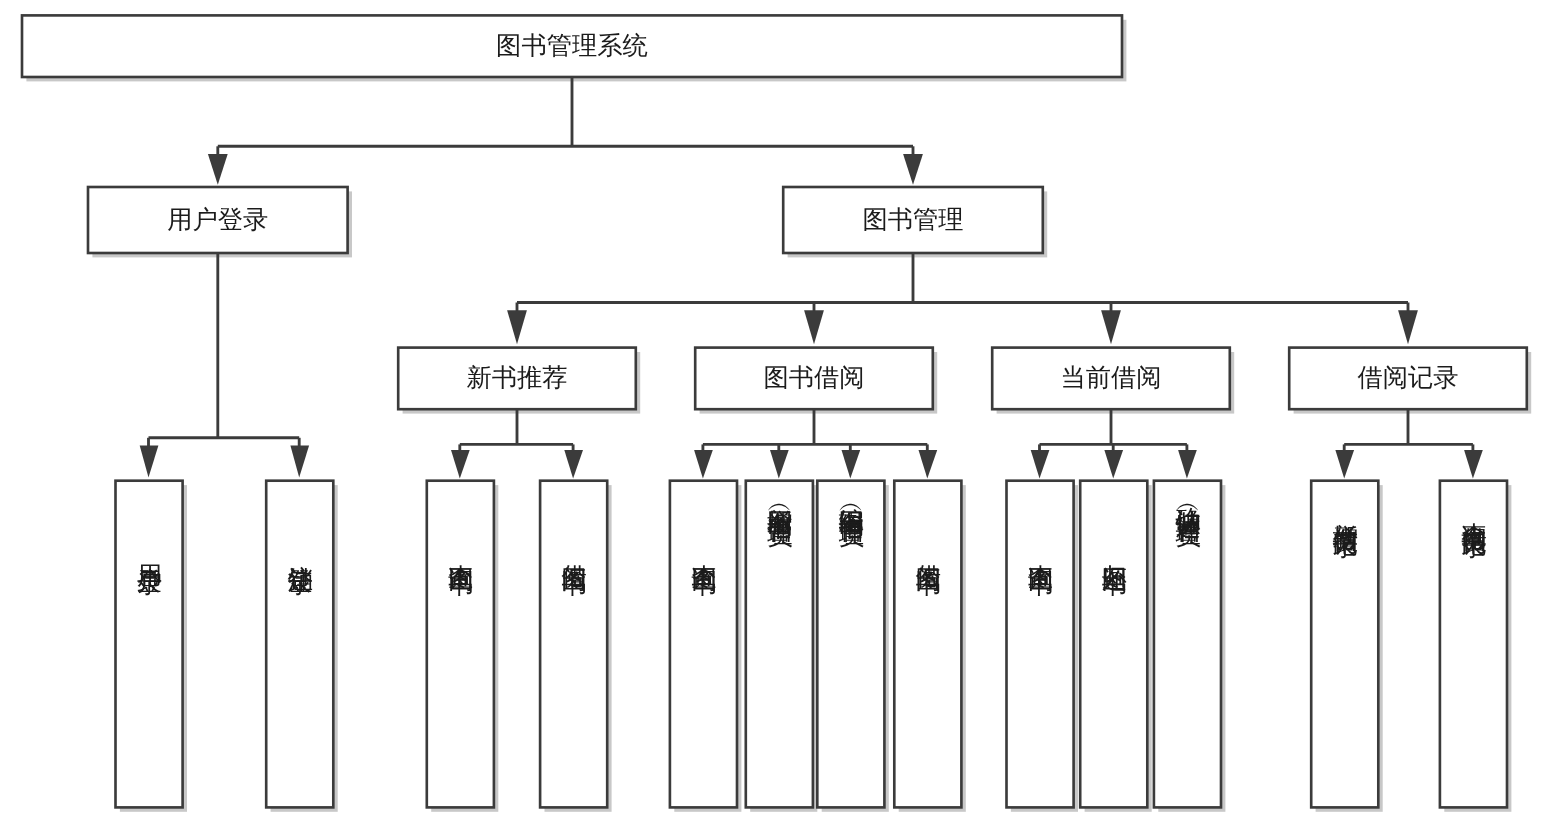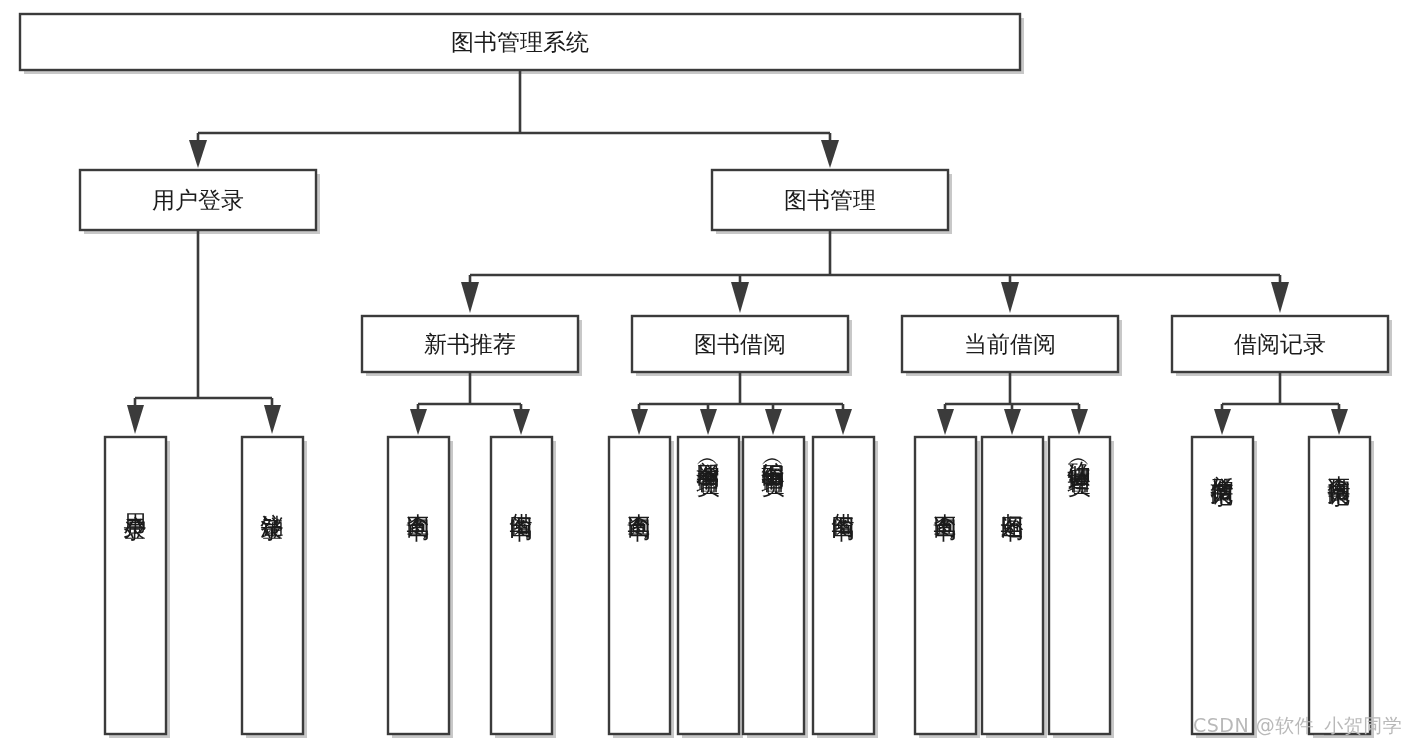--- a/index.html
+++ b/index.html
@@ -271,15 +271,14 @@
   <div class="leaf-label" style="left:915px; top:437px; width:61px; height:297px; padding-top:58px;">查询图书</div>
 
   <div class="leaf-label" style="left:982px; top:437px; width:61px; height:297px; padding-top:58px;">归还图书</div>
 
   <div class="leaf-label" style="left:1049px; top:437px; width:61px; height:297px; padding-top:6px;">确认归还（管理员）</div>
 
   <div class="leaf-label" style="left:1192px; top:437px; width:61px; height:297px; padding-top:20px;">新增借阅记录</div>
 
   <div class="leaf-label" style="left:1309px; top:437px; width:61px; height:297px; padding-top:20px;">查询借阅记录</div>
 
-  <div class="watermark" style="left:1193px; top:713px;">CSDN @软件_小贺同学</div>
 
 </div>
 
 </body></html>

